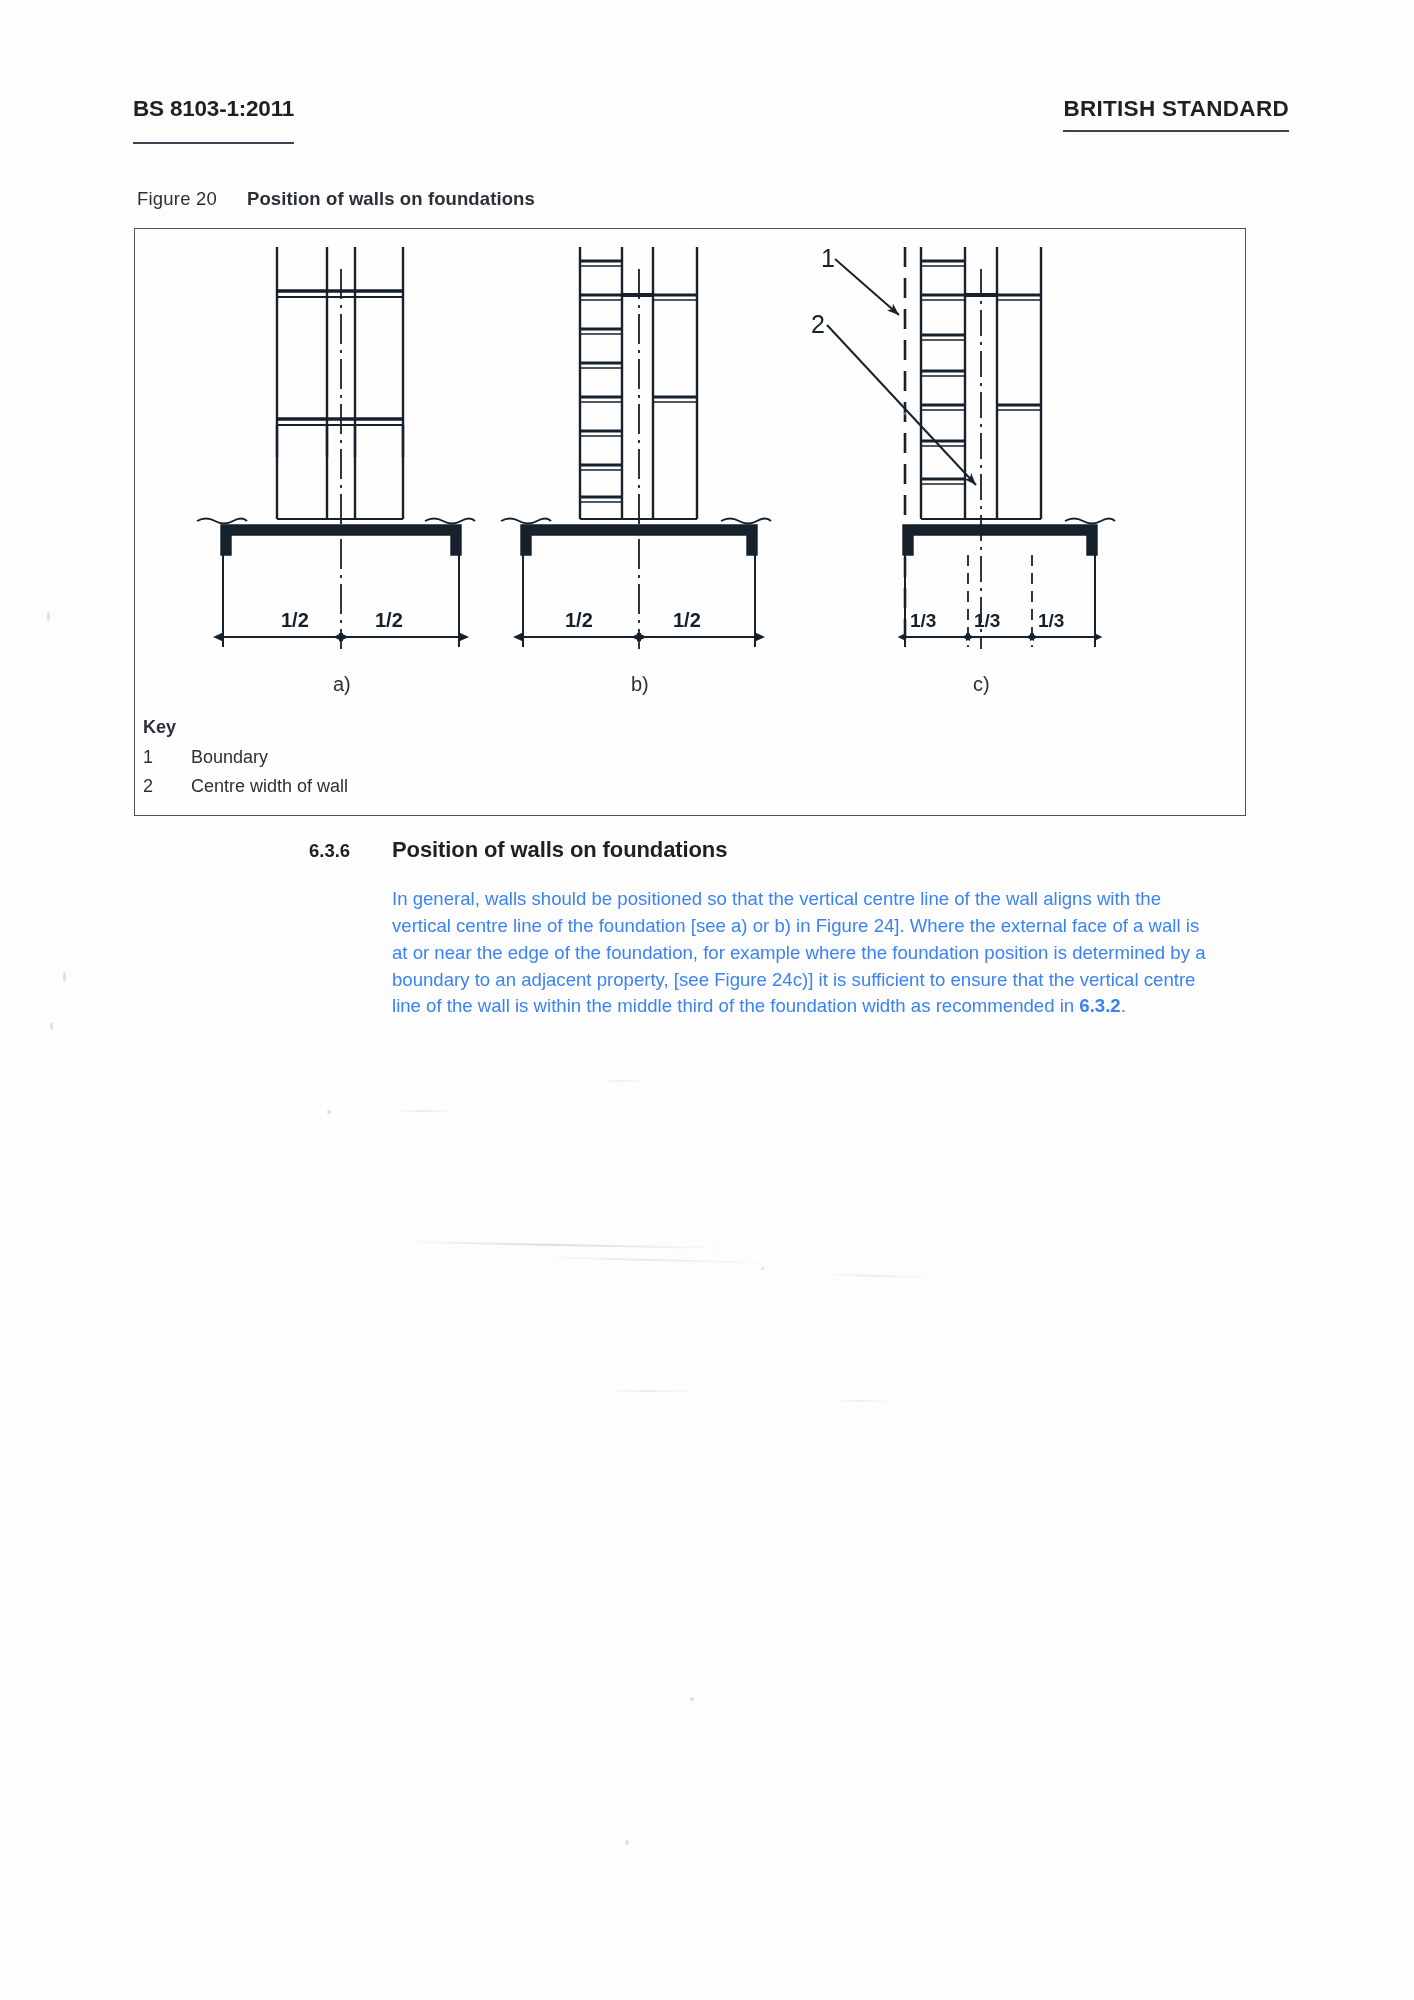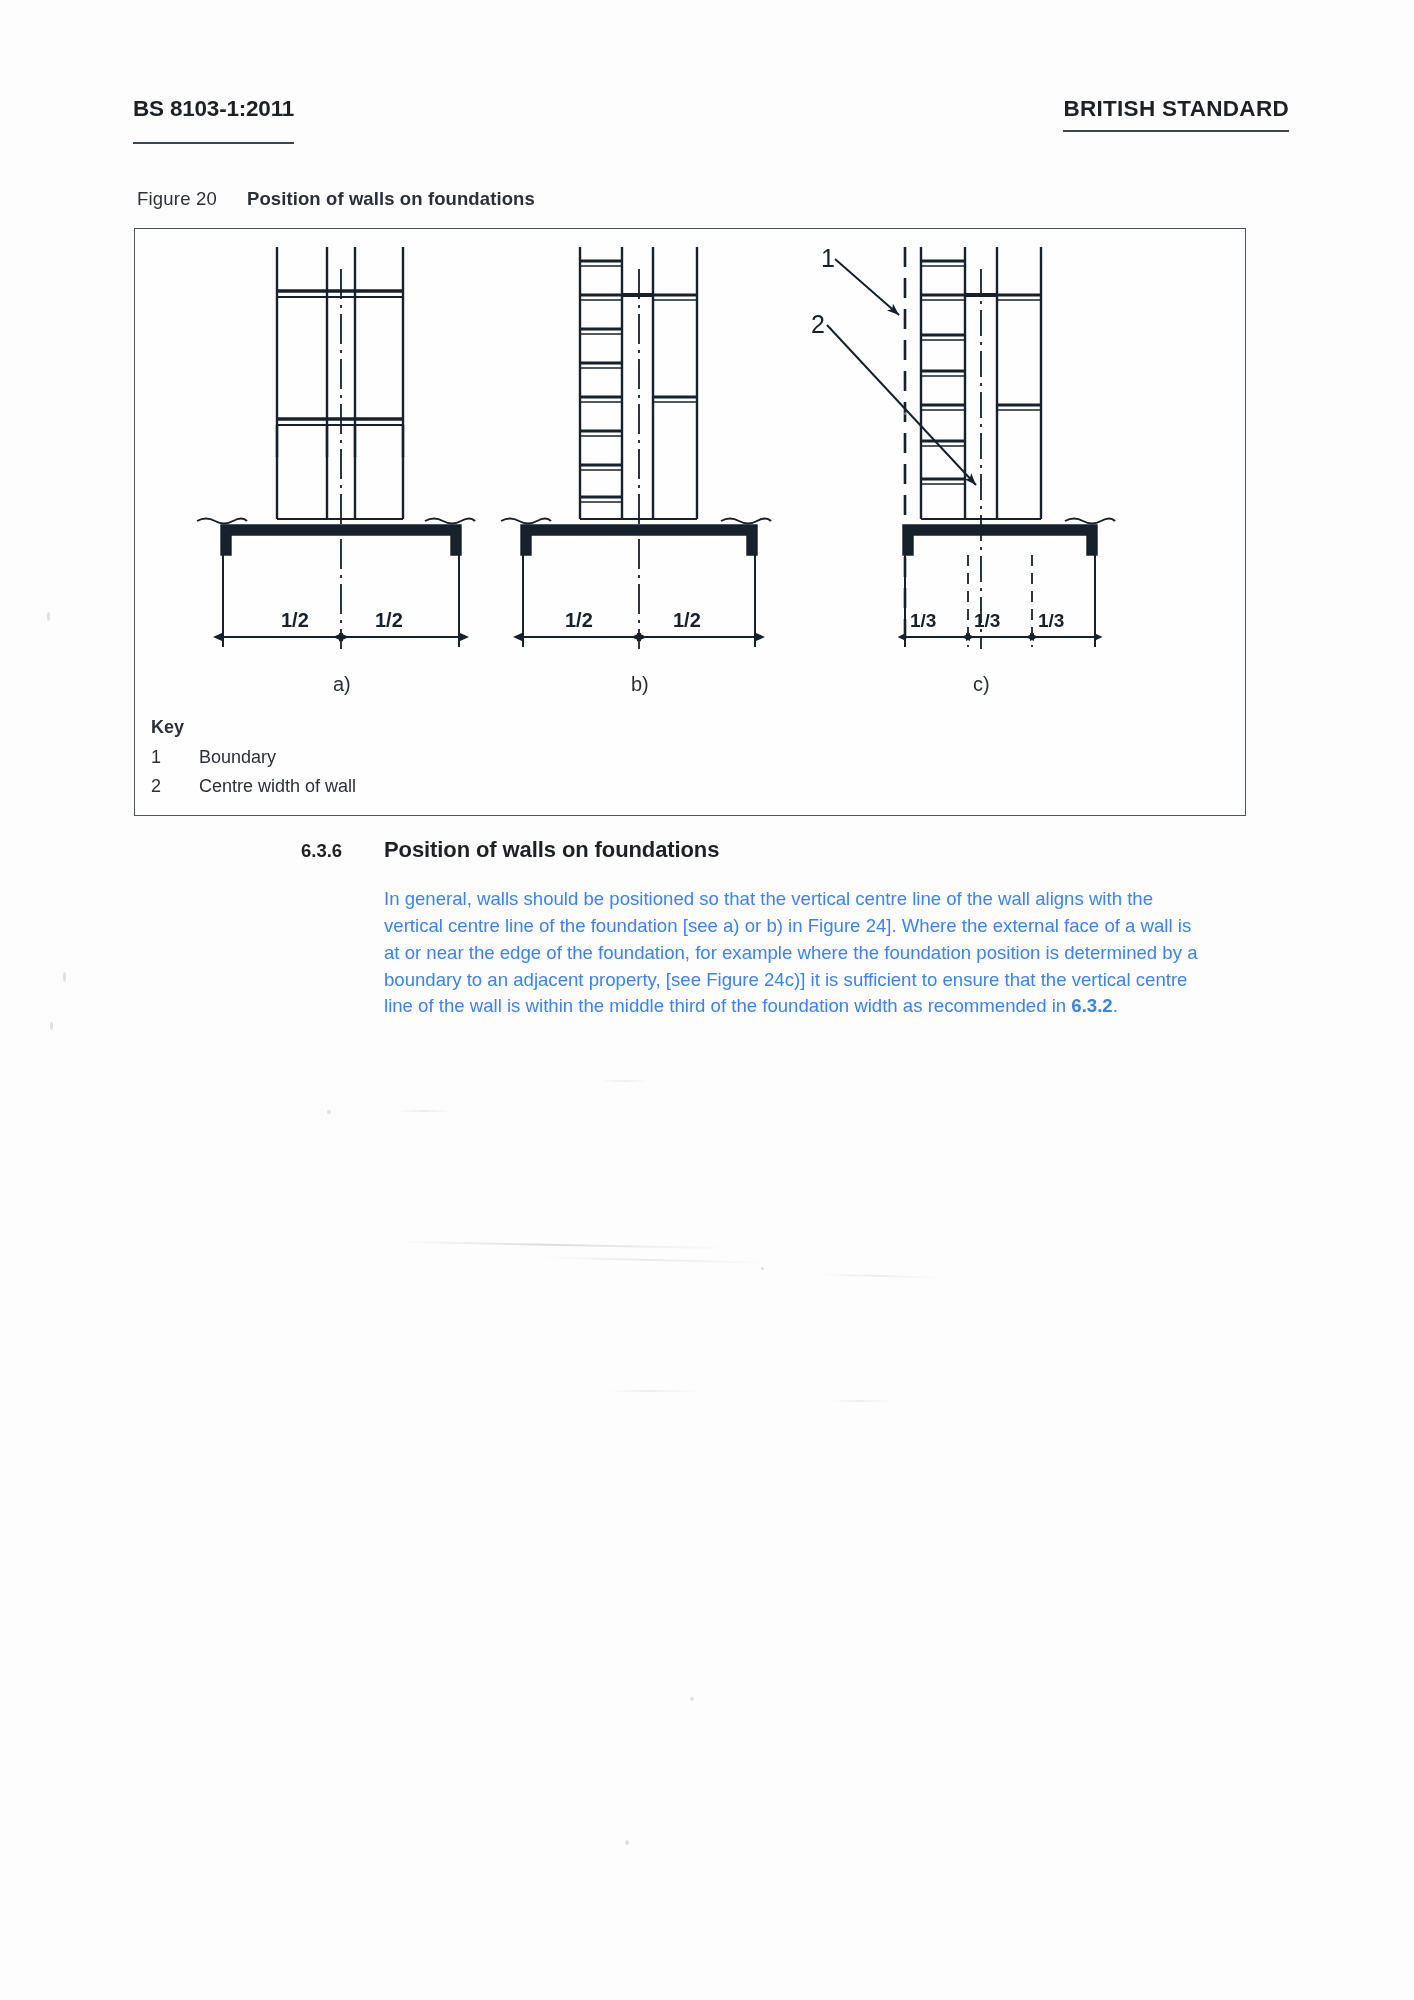--- a/index.html
+++ b/index.html
@@ -85,21 +85,21 @@
   }
   .fig-svg {
     position: absolute;
     top: 0;
     left: 0;
   }
 
   
   .key-block {
     position: absolute;
-    left: 16px;
+    left: 8px;
     bottom: 14px;
     font-size: 18px;
     color: #2b3038;
     line-height: 1.62;
   }
   .key-title {
     font-weight: bold;
     margin-bottom: 1px;
   }
   .key-row {
@@ -111,21 +111,21 @@
     width: 48px;
   }
   .key-text {
     display: inline-block;
   }
 
   
   .sec {
     position: absolute;
     top: 840px;
-    left: 137px;
+    left: 145px;
     right: 120px;
   }
   .sec-head {
     position: relative;
     height: 34px;
   }
   .sec-num {
     position: absolute;
     left: 164px;
     top: 0;

